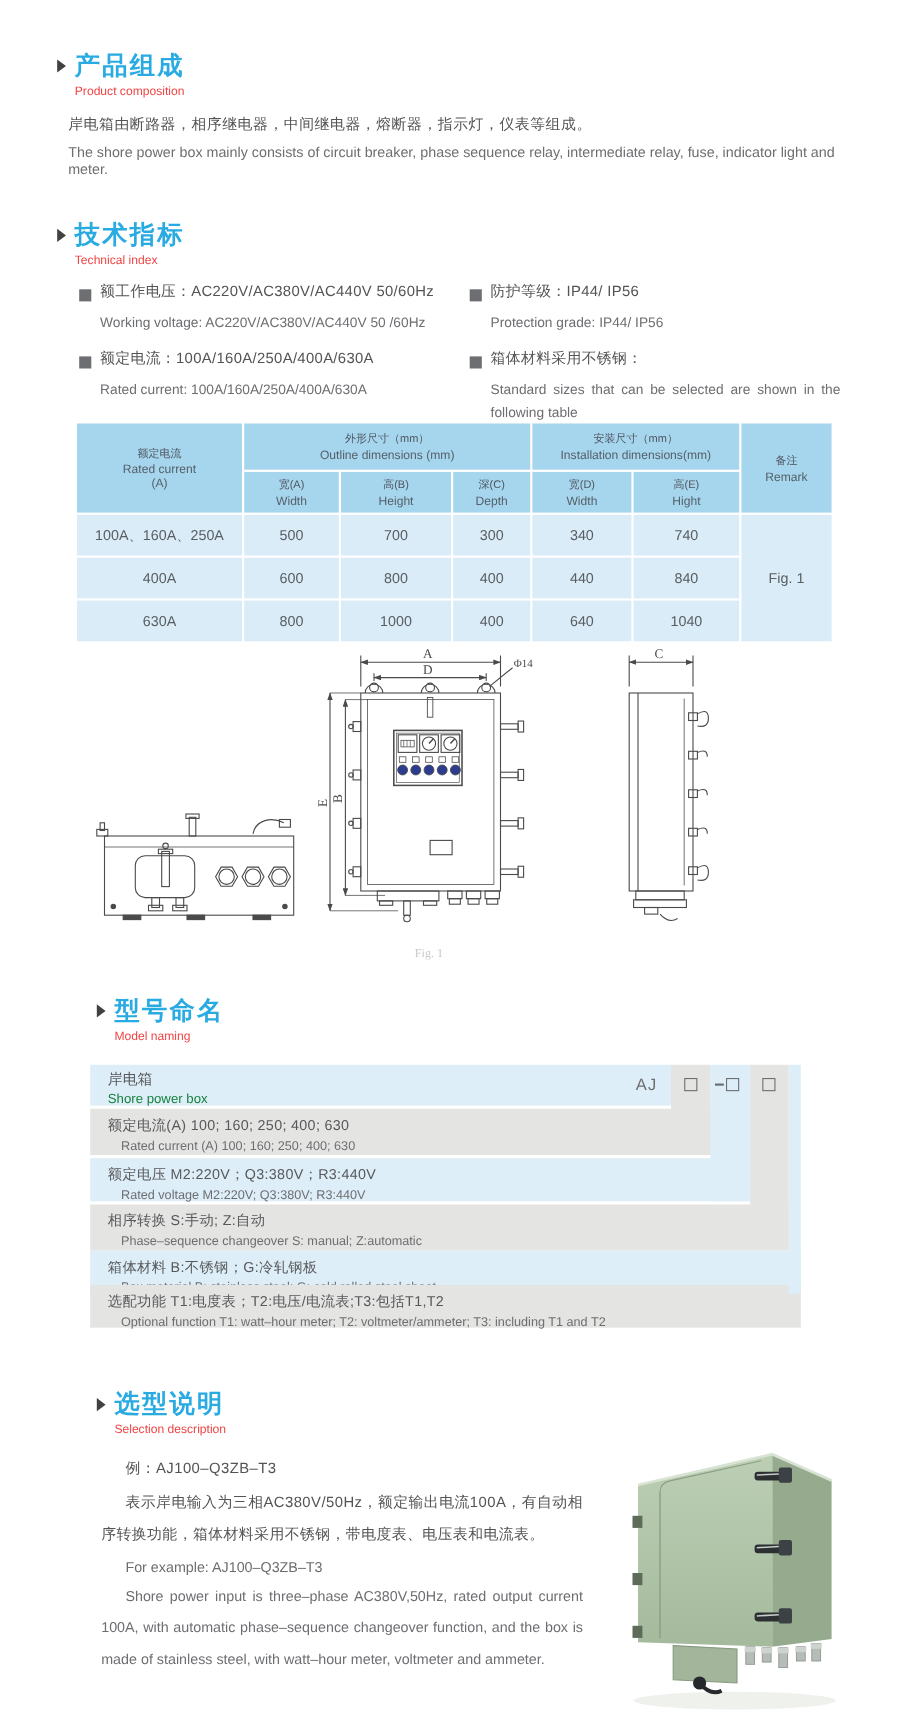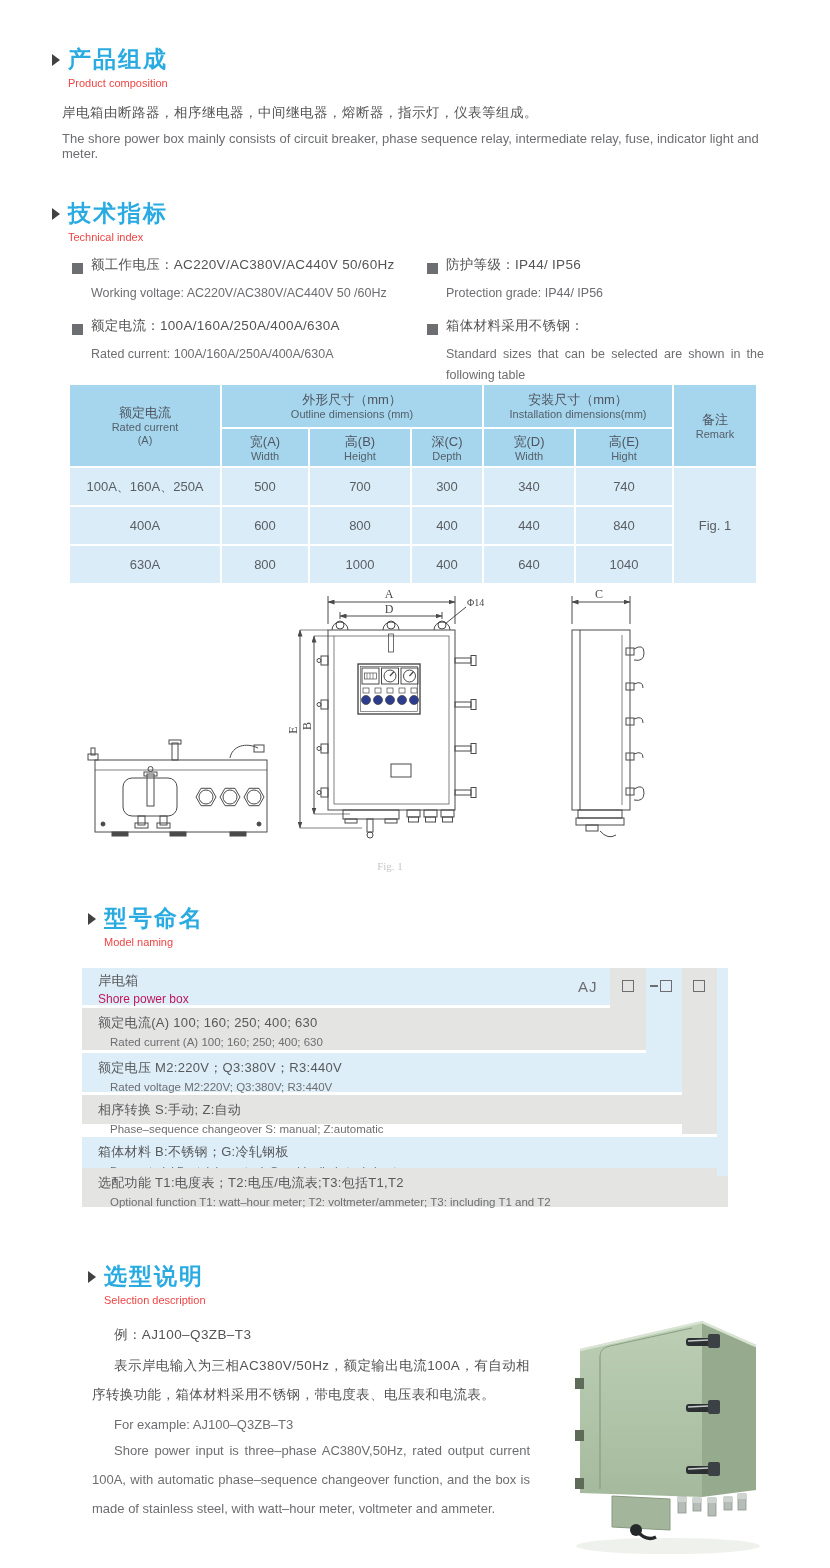--- a/index.html
+++ b/index.html
@@ -24,34 +24,34 @@
   .spec-zh{font-size:13.5px;color:#545456;display:flex;align-items:flex-end;gap:8px;letter-spacing:.3px}
   .sq{width:11px;height:11px;background:#6d6e71;flex:none}
   .spec-en{font-size:12.5px;color:#6d6e71;margin:9px 0 13px 19px;line-height:21px}
   .just{text-align:justify}
 
   
   table.size{position:absolute;left:68px;top:383px;border-collapse:separate;border-spacing:2px}
   table.size th{background:#a6d6ed;font-weight:normal;vertical-align:middle;text-align:center}
   table.size td{background:#d9ecf8;text-align:center;vertical-align:middle;
                 font-size:13px;color:#5a5e62}
-  .t-zh{font-size:13px;color:#4e5560;line-height:17px}
+  .t-zh{font-size:10px;color:#4e5560;line-height:17px}
   .t-en{font-size:11px;color:#55606a;line-height:13px}
 
   
   .mn{position:absolute}
   .band,.strip{position:absolute}
   .blue{background:#ddeef8}
   .grey{background:#e4e4e3}
   .band{left:0}
   .strip{top:0}
   .mn-zh{font-size:13px;color:#58595b;padding:6px 0 0 16px;letter-spacing:.3px}
   .mn-en{font-size:11.5px;color:#6d6e71;padding:4px 0 0 28px}
   .mn-r1-zh{font-size:13.5px;color:#58595b;padding:4px 0 0 16px}
-  .mn-r1-en{font-size:12px;color:#be185d;padding:2px 0 0 16px}
+  .mn-r1-en{font-size:12px;color:#15803d;padding:2px 0 0 16px}
   .code-prefix{position:absolute;font-size:15px;color:#6d6e71;letter-spacing:1px}
   .cbox{position:absolute;width:12px;height:12px;border:1.5px solid #6d6e71;background:transparent}
   .cdash{position:absolute;width:8px;height:2px;background:#6d6e71}
 
   
   .sel-text{position:absolute;width:438px}
   .sel-line-zh{font-size:13.5px;color:#545456;padding-left:22px;letter-spacing:.4px}
   .sel-body-zh{font-size:13.5px;color:#545456;text-indent:22px;text-align:justify;
                line-height:29px;margin-top:7px;letter-spacing:.4px}
   .sel-line-en{font-size:13px;color:#6d6e71;padding-left:22px;margin-top:8px}
@@ -382,21 +382,21 @@
       <div class="mn-r1-en">Shore power box</div>
     </div>
     <div class="band grey" style="top:40px;height:42px;width:564px">
       <div class="mn-zh">额定电流(A)  100; 160; 250; 400; 630</div>
       <div class="mn-en">Rated current (A) 100; 160; 250; 400; 630</div>
     </div>
     <div class="band blue" style="top:85px;height:39px;width:600px">
       <div class="mn-zh">额定电压   M2:220V；Q3:380V；R3:440V</div>
       <div class="mn-en">Rated voltage   M2:220V;  Q3:380V;  R3:440V</div>
     </div>
-    <div class="band grey" style="top:127px;height:29px;width:635px">
+    <div class="band grey" style="top:127px;height:42px;width:635px">
       <div class="mn-zh">相序转换  S:手动; Z:自动</div>
       <div class="mn-en">Phase–sequence changeover  S: manual;  Z:automatic</div>
     </div>
     <div class="band blue" style="top:169px;height:39px;width:646px">
       <div class="mn-zh">箱体材料   B:不锈钢；G:冷轧钢板</div>
       <div class="mn-en">Box material   B: stainless steel; G: cold rolled steel sheet</div>
     </div>
     <div class="band grey" style="top:200px;height:39px;width:646px">
       <div class="mn-zh">选配功能   T1:电度表；T2:电压/电流表;T3:包括T1,T2</div>
       <div class="mn-en">Optional function  T1: watt–hour meter; T2: voltmeter/ammeter; T3: including T1 and T2</div>

